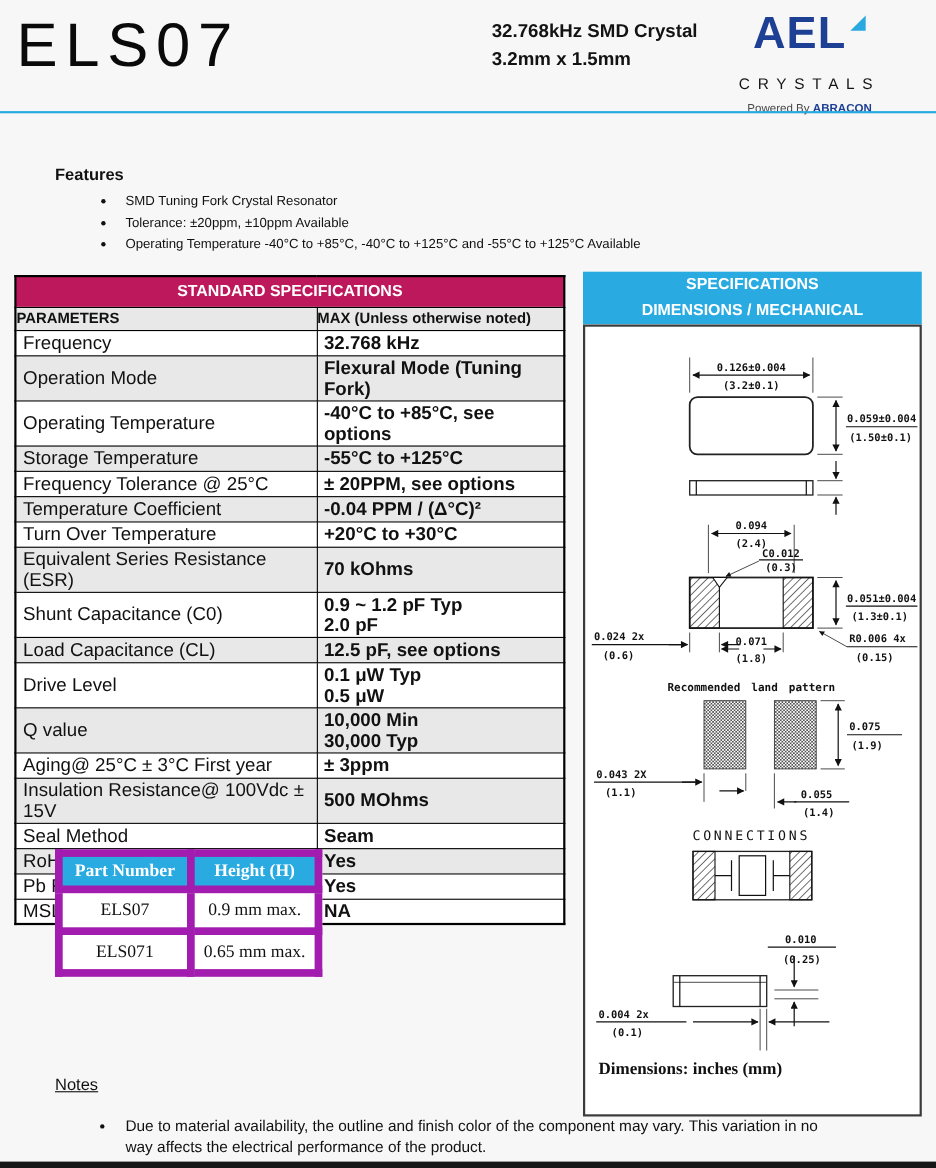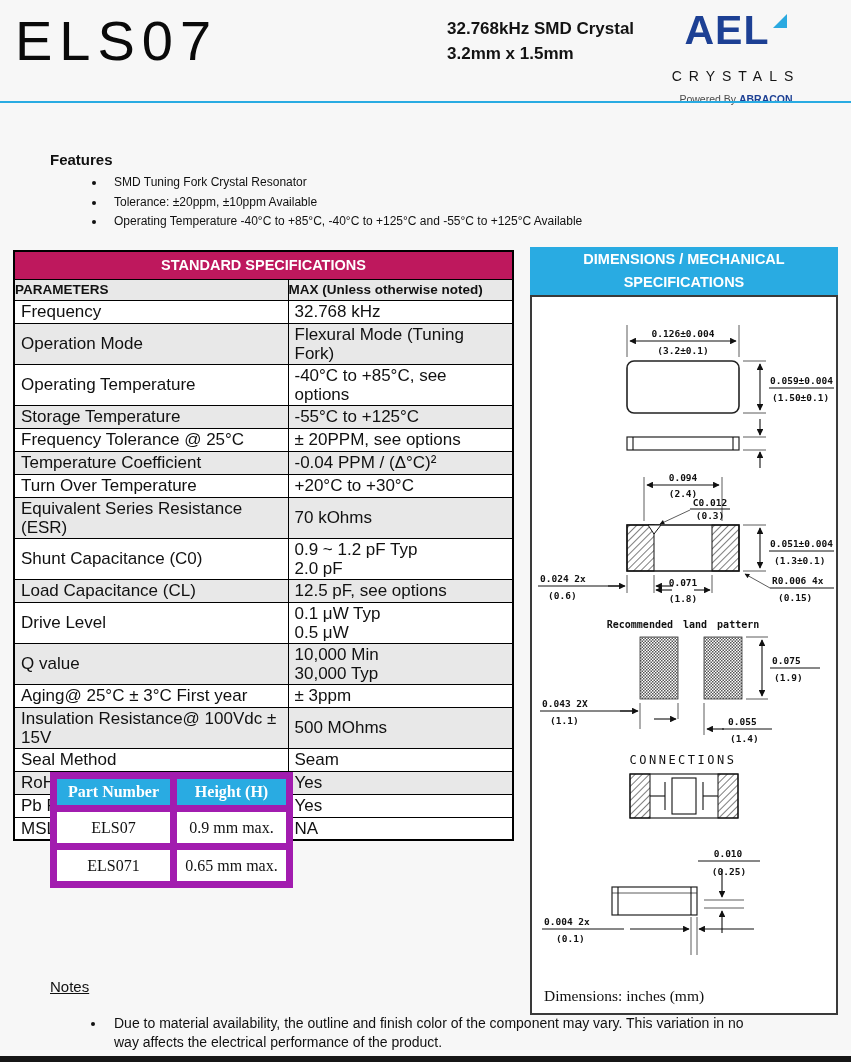--- a/index.html
+++ b/index.html
@@ -22,39 +22,39 @@
   .features-heading{position:absolute;left:50px;top:151px;font-size:15px;font-weight:700}
   .features-list{position:absolute;left:86px;top:173px;width:680px;font-size:12px;line-height:19.5px;list-style:disc;padding-left:20px}
   .features-list li{padding-left:8px}
 
   
   .spec{position:absolute;left:13px;top:250px;width:501px;border-collapse:collapse;table-layout:fixed;background:#fff;border:2px solid #000}
   .spec th,.spec td{border:1px solid #000}
   .spec-title th{background:#be185d;color:#fff;font-size:14.5px;font-weight:700;height:28px;text-align:center}
   .spec-head th{background:#e8e8e8;font-size:13.5px;font-weight:700;height:21px;text-align:left}
   .spec td{font-size:17px;height:23px;line-height:19px;padding:1px 6px;vertical-align:middle;background:#fff}
-  .spec td.v{font-weight:400;white-space:pre-line}
+  .spec td.v{font-weight:700;white-space:pre-line}
   .spec tr.shade td{background:#e8e8e8}
 
   
   .part{position:absolute;left:50px;top:772px;width:243px;border-collapse:collapse;table-layout:fixed;font-family:"Liberation Serif",serif;background:#fff}
   .part th,.part td{border:7px solid #a21caf}
   .part th{background:#29abe2;color:#fff;font-size:16px;font-weight:700;height:33px;text-align:center}
   .part td{font-size:16px;text-align:center;height:38px;vertical-align:middle}
 
   
   .notes-heading{position:absolute;left:50px;top:978px;font-size:15px;font-weight:400;text-decoration:underline}
   .notes-list{position:absolute;left:86px;top:1014px;width:660px;font-size:14px;line-height:19px;list-style:disc;padding-left:20px}
   .notes-list li{padding-left:8px}
 
   
   .dim-panel{position:absolute;left:530px;top:247px;width:308px}
   .dim-header{background:#29abe2;color:#fff;font-size:14.5px;font-weight:700;text-align:center;line-height:23px;padding:1px 0;height:48px}
   .dim-box{position:relative;background:#fff;border:2px solid #3a3a3a;height:720px;overflow:hidden}
-  .dim-footer{position:absolute;left:12px;bottom:8px;font-family:"Liberation Serif",serif;font-size:15.5px;font-weight:400}
+  .dim-footer{position:absolute;left:12px;bottom:32px;font-family:"Liberation Serif",serif;font-size:15.5px;font-weight:700}
 
   
   svg.mech line{stroke:#111;stroke-width:1.1}
   svg.mech line.thin{stroke:#333;stroke-width:0.8}
   svg.mech line.fbar{stroke:#111;stroke-width:1}
   svg.mech text{font-family:"DejaVu Sans Mono",monospace;font-size:9.5px;font-weight:700;fill:#111}
   svg.mech .part-outline{fill:#fff;stroke:#222;stroke-width:1.6}
   svg.mech .part-outline2{fill:#fff;stroke:#222;stroke-width:1.2}
   svg.mech .cad-title{font-size:12px;letter-spacing:2.5px;font-weight:400}
   svg.mech .lp-title{font-size:10px;word-spacing:4px}
@@ -208,22 +208,22 @@
     </tbody>
   </table>
 
   <div class="notes-heading">Notes</div>
   <ul class="notes-list">
     <li>Due to material availability, the outline and finish color of the component may vary. This variation in no way affects the electrical performance of the product.</li>
   </ul>
 
   <div class="dim-panel">
     <div class="dim-header">
+      <div>SPECIFICATIONS</div>
       <div>DIMENSIONS / MECHANICAL</div>
-      <div>SPECIFICATIONS</div>
     </div>
     <div class="dim-box">
       <svg class="mech" width="304" height="690" viewBox="0 0 304 690">
         <defs>
           <marker id="ah" viewBox="0 0 10 10" refX="9" refY="5" markerWidth="8" markerHeight="6" orient="auto-start-reverse">
               <path d="M0,0 L10,5 L0,10 z" fill="#111"></path>
             </marker>
           <pattern id="hatch" width="5" height="5" patternUnits="userSpaceOnUse" patternTransform="rotate(45)">
               <line x1="0" y1="0" x2="0" y2="5" stroke="#333" stroke-width="1.6"></line>
             </pattern>

